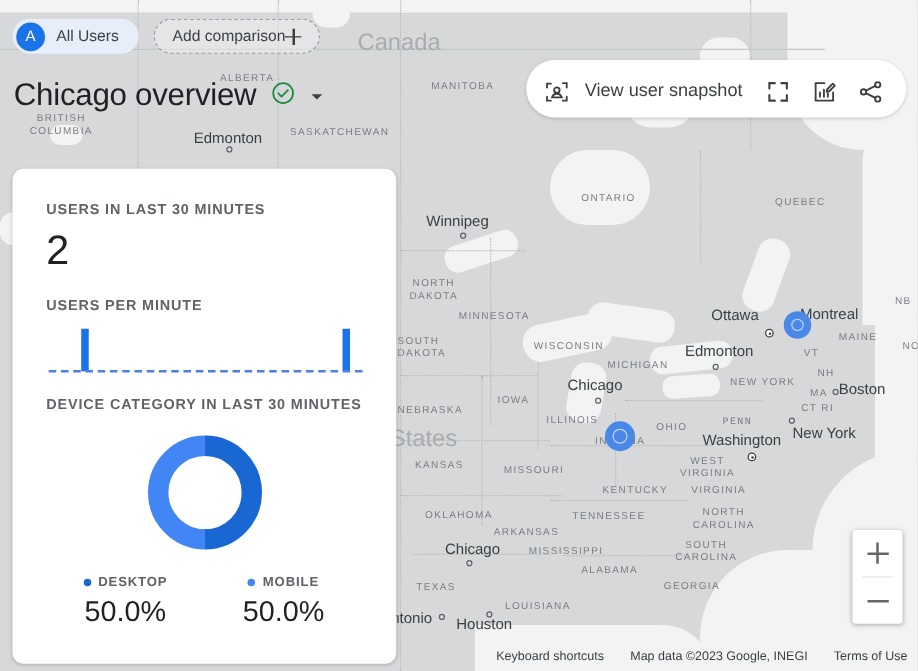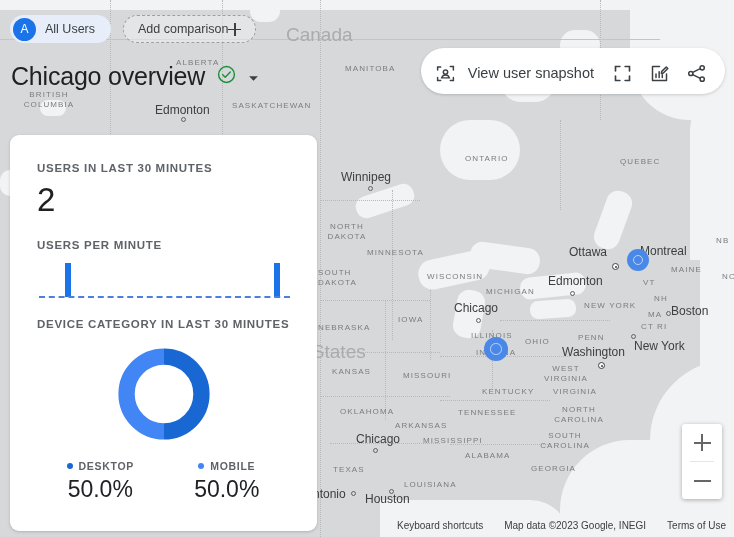--- a/index.html
+++ b/index.html
@@ -253,24 +253,24 @@
         <div class="map-label" style="left: 318px; top: 268px; width: 58px; white-space: normal; text-align: left; line-height: 1.25;">SOUTH DAKOTA</div>
         <div class="map-label" style="left: 427px; top: 272px;">WISCONSIN</div>
         <div class="map-label" style="left: 486px; top: 287px;">MICHIGAN</div>
         <div class="map-label" style="left: 584px; top: 301px;">NEW YORK</div>
         <div class="map-label" style="left: 643px; top: 278px;">VT</div>
         <div class="map-label" style="left: 654px; top: 294px;">NH</div>
         <div class="map-label" style="left: 648px; top: 310px;">MA</div>
         <div class="map-label" style="left: 641px; top: 322px;">CT RI</div>
         <div class="map-label" style="left: 398px; top: 315px;">IOWA</div>
         <div class="map-label" style="left: 318px; top: 323px;">NEBRASKA</div>
-        <div class="map-label" style="left: 437px; top: 331px; margin-left: 34px;">ILLINOIS</div>
+        <div class="map-label" style="left: 437px; top: 331px;">ILLINOIS</div>
         <div class="map-label" style="left: 476px; top: 348px;">INDIANA</div>
         <div class="map-label" style="left: 525px; top: 337px;">OHIO</div>
-        <div class="map-label" style="left: 578px; top: 333px;">PENN</div>
+        <div class="map-label" style="left: 578px; top: 333px; font-family: Liberation Mono, monospace;">PENN</div>
         <div class="map-label" style="left: 332px; top: 367px;">KANSAS</div>
         <div class="map-label" style="left: 384px; top: 371px; margin-left: 19px;">MISSOURI</div>
         <div class="map-label" style="left: 537px; top: 364px; width: 58px; white-space: normal; text-align: center; line-height: 1.25;">WEST VIRGINIA</div>
         <div class="map-label" style="left: 482px; top: 387px;">KENTUCKY</div>
         <div class="map-label" style="left: 553px; top: 387px;">VIRGINIA</div>
         <div class="map-label" style="left: 340px; top: 407px;">OKLAHOMA</div>
         <div class="map-label" style="left: 458px; top: 408px;">TENNESSEE</div>
         <div class="map-label" style="left: 550px; top: 405px; width: 58px; white-space: normal; text-align: center; line-height: 1.25;">NORTH CAROLINA</div>
         <div class="map-label" style="left: 395px; top: 421px;">ARKANSAS</div>
         <div class="map-label" style="left: 423px; top: 436px;">MISSISSIPPI</div>

